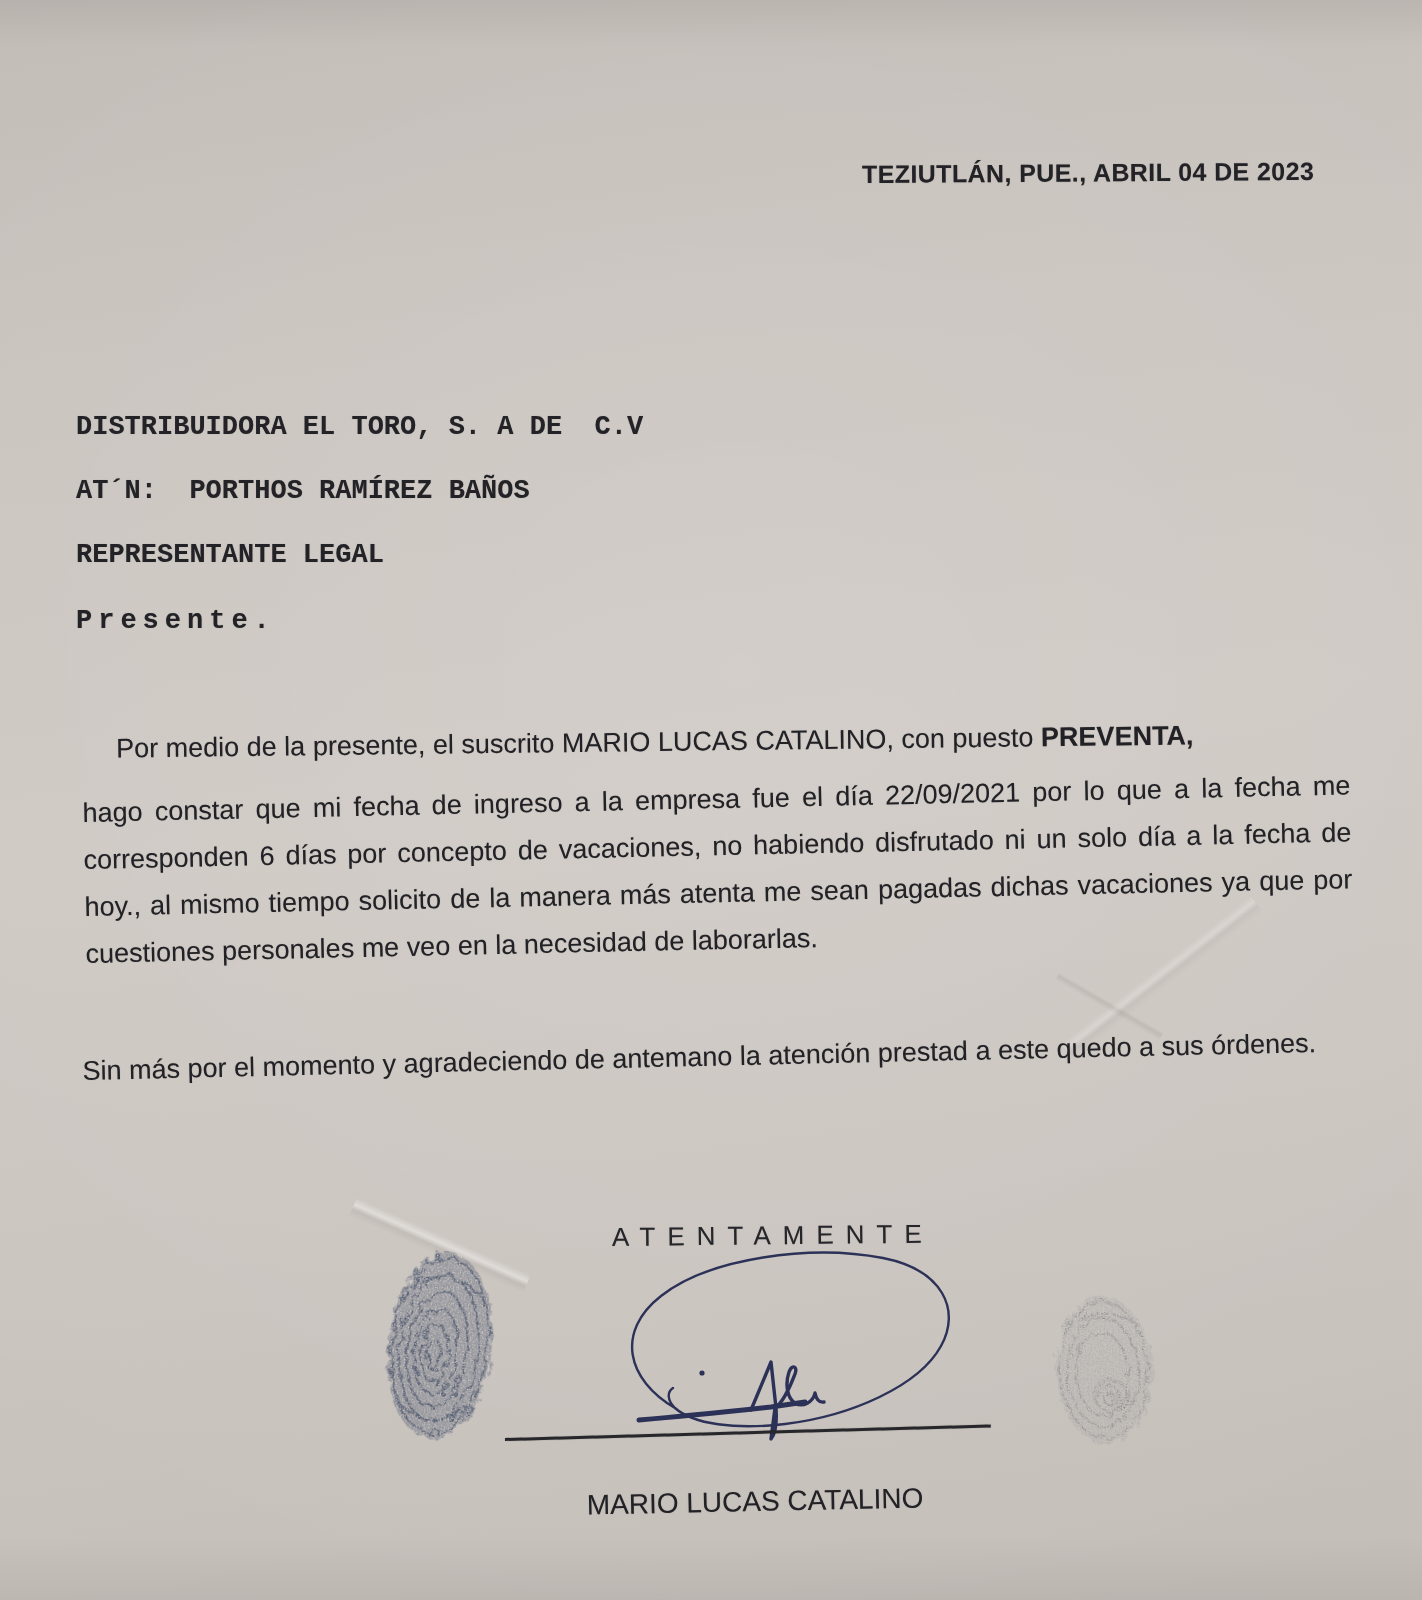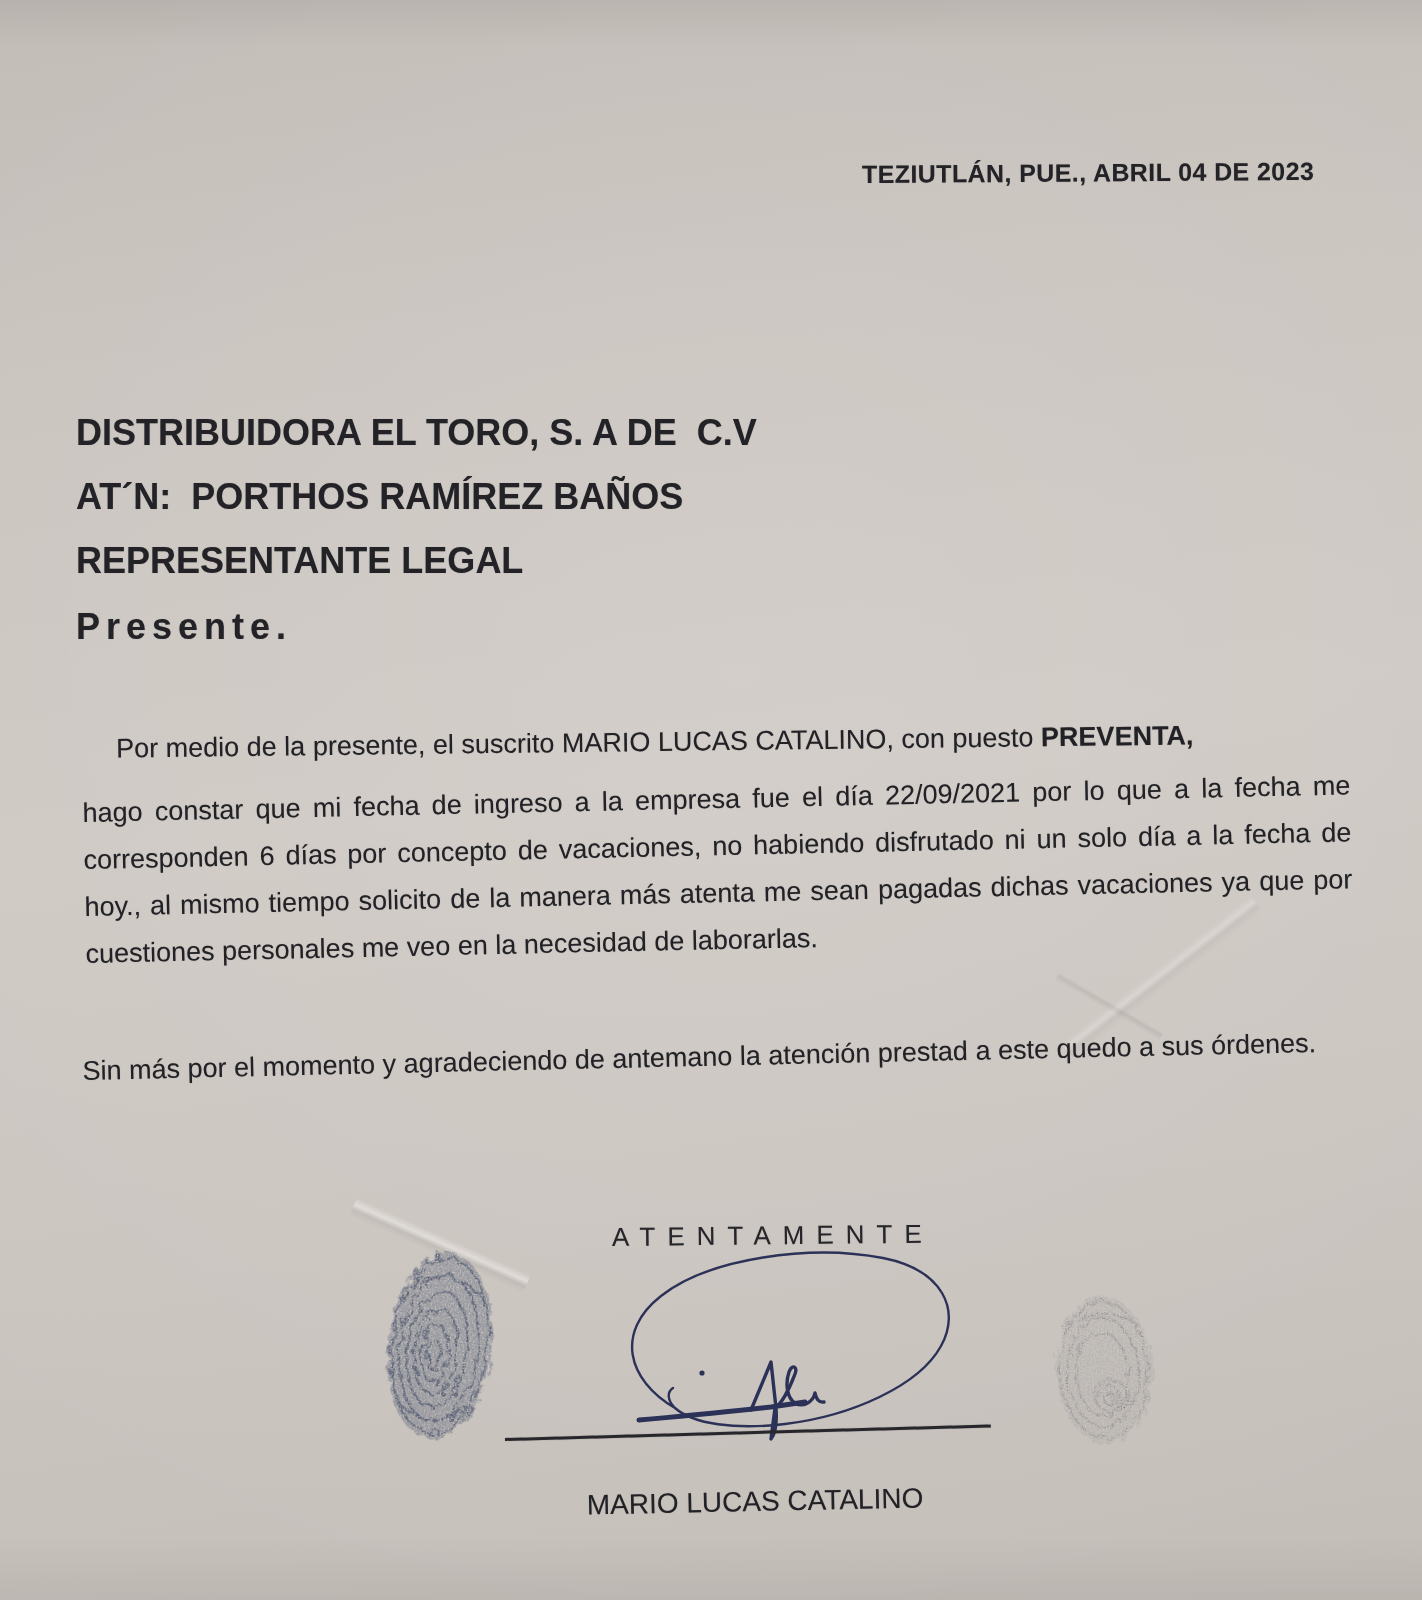--- a/index.html
+++ b/index.html
@@ -38,21 +38,21 @@
     background:linear-gradient(180deg, rgba(0,0,0,0) 45%, rgba(0,0,0,0.07) 51%, rgba(0,0,0,0) 60%);
   }
 
   .txt{position:absolute;text-shadow:0 0 1px rgba(40,40,44,0.30);}
   .prewrap{white-space:pre-wrap;}
 
   .date-line{
     left:862px;top:160px;font-size:25px;font-weight:bold;letter-spacing:0.4px;
     transform:rotate(-0.4deg);transform-origin:left center;color:#232327;
   }
-  .addr{left:76px;font-size:36px;font-weight:bold;color:#232327;}
+  .addr{left:76px;font-size:27px;font-weight:bold;color:#232327;font-family:Liberation Mono, monospace;}
   .addr-company{top:412px;}
   .addr-attn{top:476px;}
   .addr-role{top:540px;}
   .addr-salutation{top:606px;letter-spacing:6px;text-align:right;}
 
   .para{left:82px;width:1268px;font-size:27px;color:#222226;transform-origin:left top;}
   .para-intro{top:734px;text-indent:34px;transform:rotate(-0.7deg);}
   .para-intro .bold-run{font-weight:bold;}
   .para-request{top:790px;line-height:47px;text-align:justify;transform:rotate(-1.25deg);}
   .para-closing{top:1044px;line-height:54px;transform:rotate(-1.3deg);}

